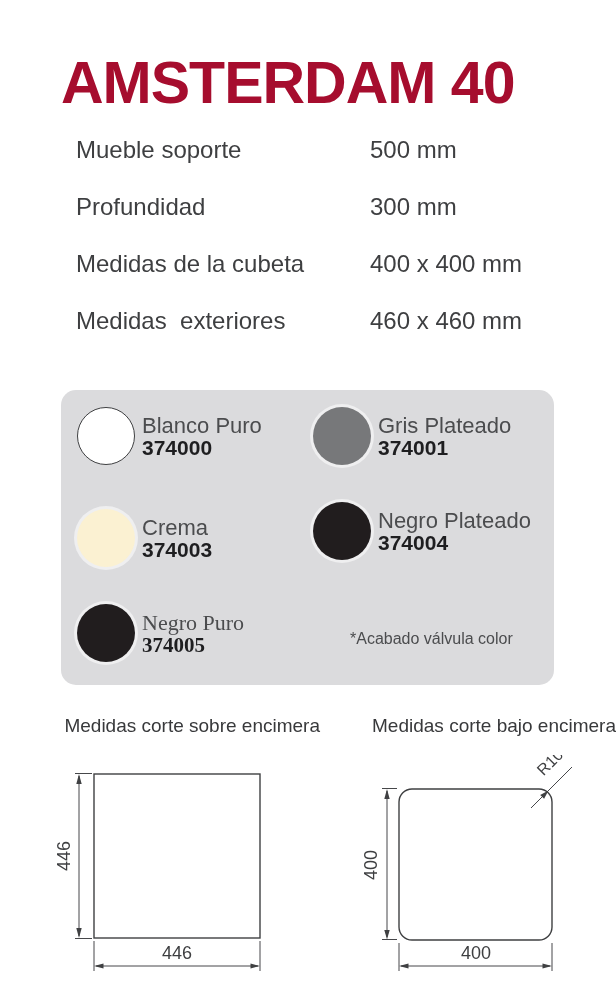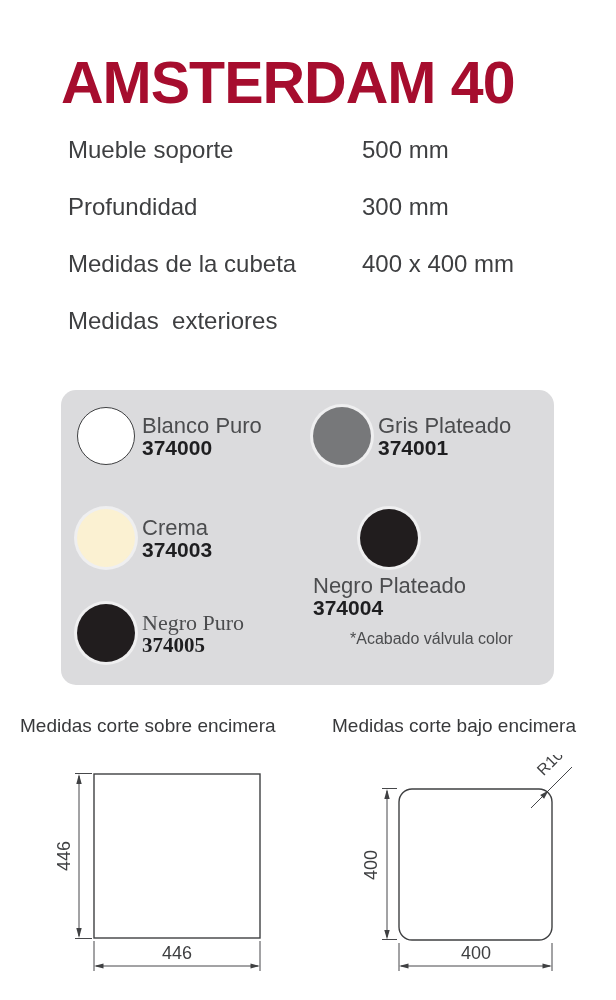--- a/index.html
+++ b/index.html
@@ -5,45 +5,45 @@
   html,body{margin:0;padding:0;background:#fff;}
   .page{
     position:relative;width:616px;height:1000px;background:#fff;overflow:hidden;
     font-family:"Liberation Sans","DejaVu Sans",sans-serif;
   }
   .title{
     position:absolute;left:61px;top:14px;line-height:59px;
     font-size:59px;font-weight:bold;letter-spacing:-1px;color:var(--brand-red);
     white-space:nowrap;
   }
-  .specs{position:absolute;left:68px;top:138px;}
+  .specs{position:absolute;left:76px;top:138px;}
   .spec-row{display:flex;font-size:24px;line-height:24px;color:var(--text-dark);margin-bottom:33px;}
   .spec-label{width:250px;white-space:pre;}
   .spec-value{white-space:pre;margin-left:44px;}
   .panel{
     position:absolute;left:61px;top:390px;width:493px;height:295px;
     background:var(--panel-gray);border-radius:15px;
   }
   .swatch-item{position:absolute;display:flex;align-items:center;gap:7px;}
   .swatch-item.pos-0{left:16px;top:17px;}
   .swatch-item.pos-1{left:252px;top:17px;}
   .swatch-item.pos-2{left:16px;top:119px;}
-  .swatch-item.pos-3{left:252px;top:119px;flex-direction:column;}
+  .swatch-item.pos-3{left:252px;top:112px;}
   .swatch-item.pos-4{left:16px;top:214px;font-family:Liberation Serif, serif;}
   .swatch-circle{
     width:58px;height:58px;border-radius:50%;flex:0 0 auto;
     box-shadow:0 0 0 3px rgba(255,255,255,0.55);
   }
   .swatch-circle.outlined{
     box-shadow:none;border:1.5px solid #3F4042;width:58px;height:58px;box-sizing:border-box;
   }
   .swatch-name{font-size:22px;line-height:23px;color:var(--text-mid);white-space:nowrap;}
   .swatch-code{font-size:21px;line-height:22px;font-weight:bold;color:#1E1E20;}
   .panel-note{position:absolute;left:289px;top:240px;font-size:16px;color:var(--text-mid);white-space:nowrap;}
-  .diagram-title{position:absolute;top:715px;font-size:19px;color:#38393B;text-align:left;white-space:nowrap;}
+  .diagram-title{position:absolute;top:715px;font-size:19px;color:#38393B;text-align:right;white-space:nowrap;}
   .diagram-title.left{left:20px;width:300px;}
   .diagram-title.right{left:332px;width:284px;}
   .diagram-svg{position:absolute;top:755px;}
   .diagram-svg.left{left:40px;}
   .diagram-svg.right{left:330px;}
   .shape{fill:none;stroke:#3F4042;stroke-width:1.4;}
   .dim{stroke:#46474A;stroke-width:1;fill:none;}
   .dim-arrow{fill:#3F4042;stroke:none;}
   .dim-text{font-family:"Liberation Sans","DejaVu Sans",sans-serif;font-size:18px;fill:var(--text-dark);}
   .r-text{font-family:"Liberation Sans","DejaVu Sans",sans-serif;font-size:16px;fill:var(--text-dark);}
@@ -63,20 +63,21 @@
     <div class="spec-row">
       <div class="spec-label">Profundidad</div>
       <div class="spec-value">300 mm</div>
     </div>
     <div class="spec-row">
       <div class="spec-label">Medidas de la cubeta</div>
       <div class="spec-value">400 x 400 mm</div>
     </div>
     <div class="spec-row">
       <div class="spec-label">Medidas  exteriores</div>
+      <div class="spec-value">460 x 460 mm</div>
     </div>
   </div>
 
   <div class="panel">
 
     <div class="swatch-item pos-0">
       <div class="swatch-circle outlined" style="background: rgb(255, 255, 255);"></div>
       <div>
         <div class="swatch-name">Blanco Puro</div>
         <div class="swatch-code">374000</div>

